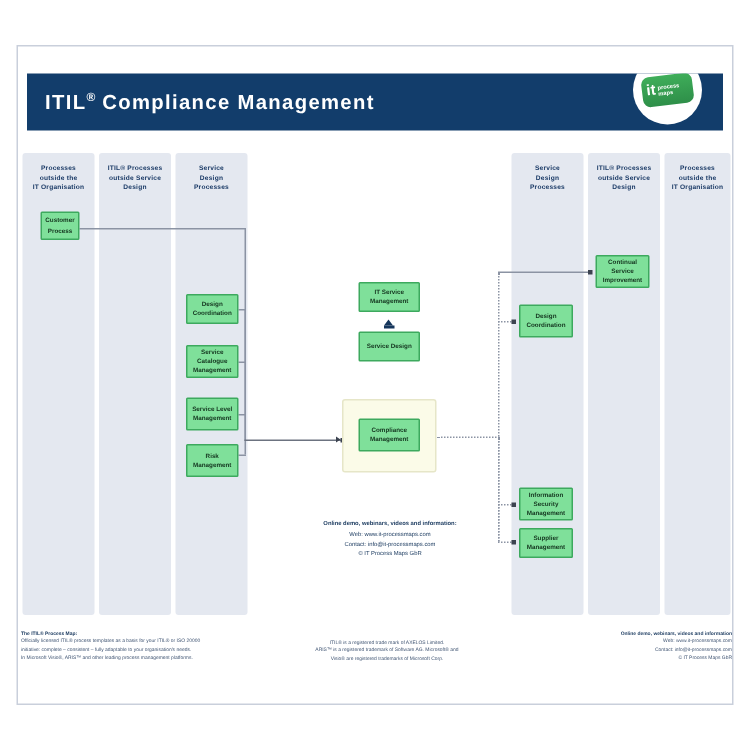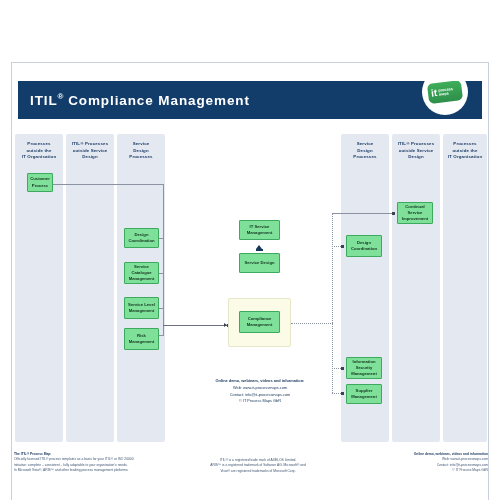--- a/index.html
+++ b/index.html
@@ -6,21 +6,20 @@
   html, body {
     width: 500px; height: 500px;
     background: #ffffff;
     font-family: "Liberation Sans", sans-serif;
     overflow: hidden;
   }
   #page {
     position: relative;
     width: 500px; height: 376px;
     background: #ffffff;
-    margin-top: 32px;
   }
   
   .page-frame {
     position: absolute;
     left: 11px; top: 30px;
     width: 478px; height: 440px;
     border: 1px solid #c9cfdb;
     background: #ffffff;
   }
   

